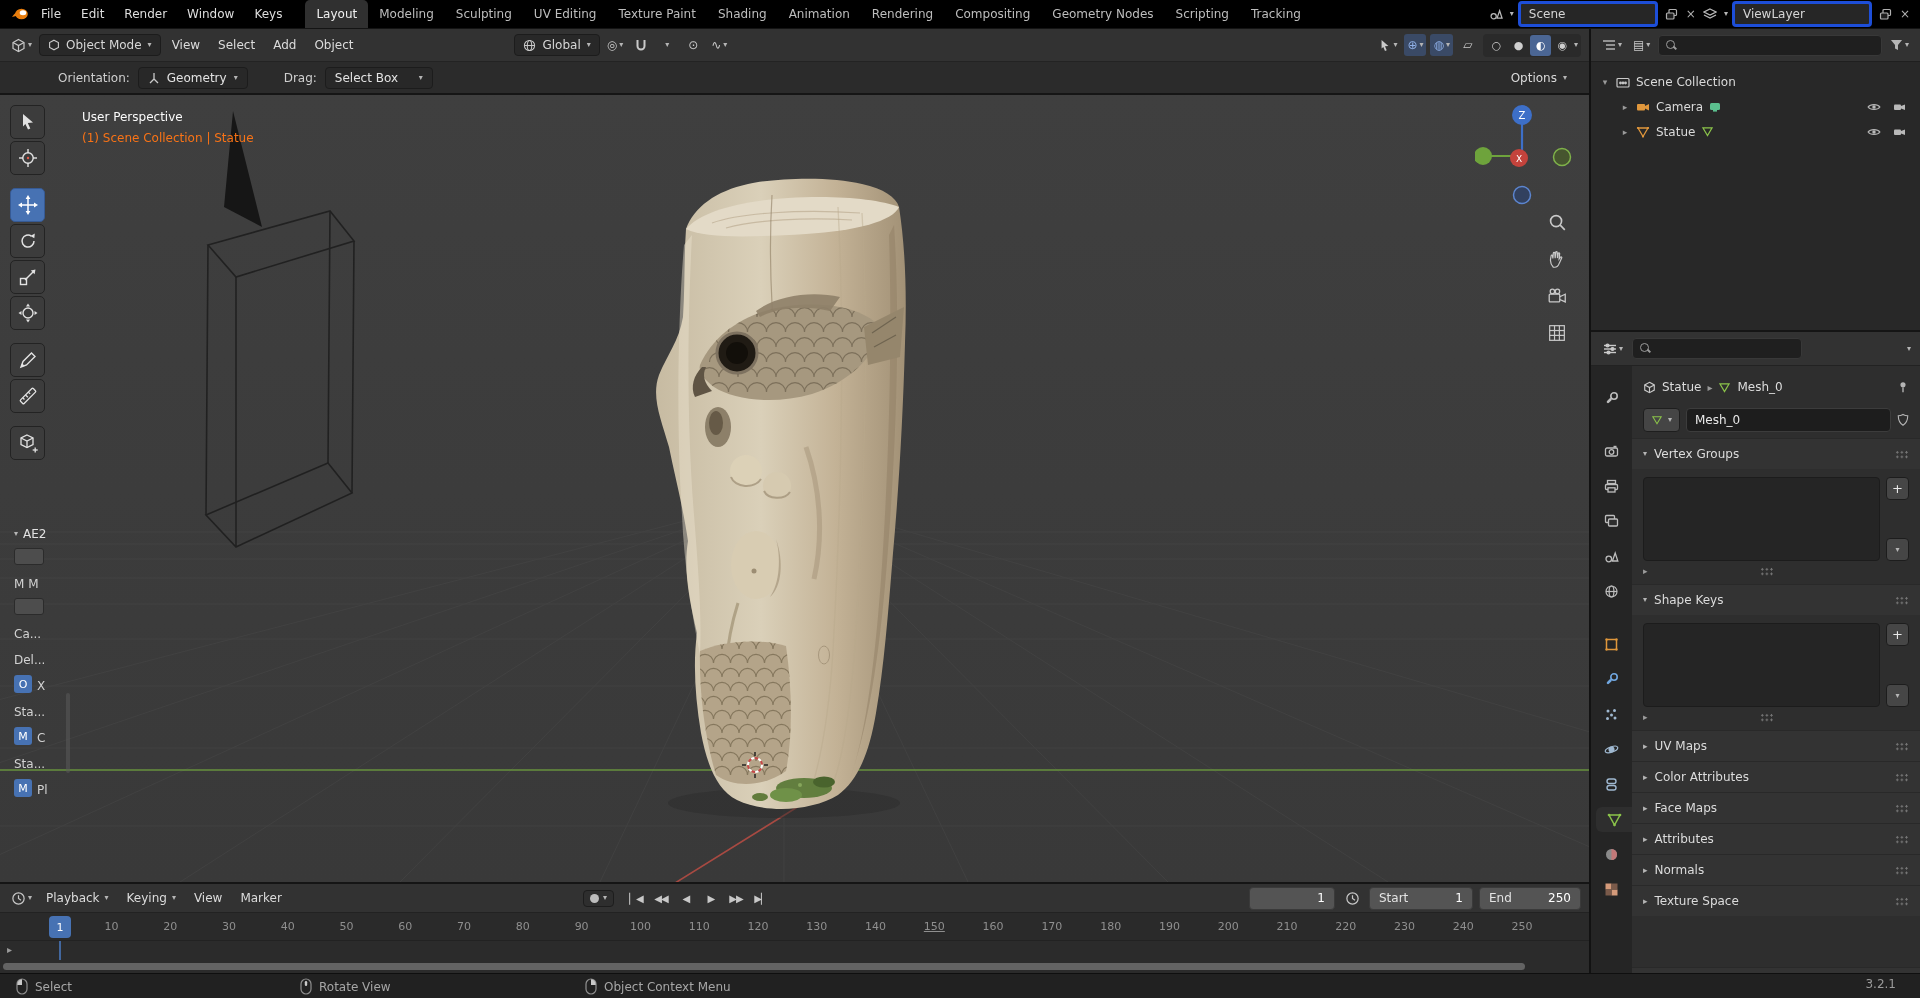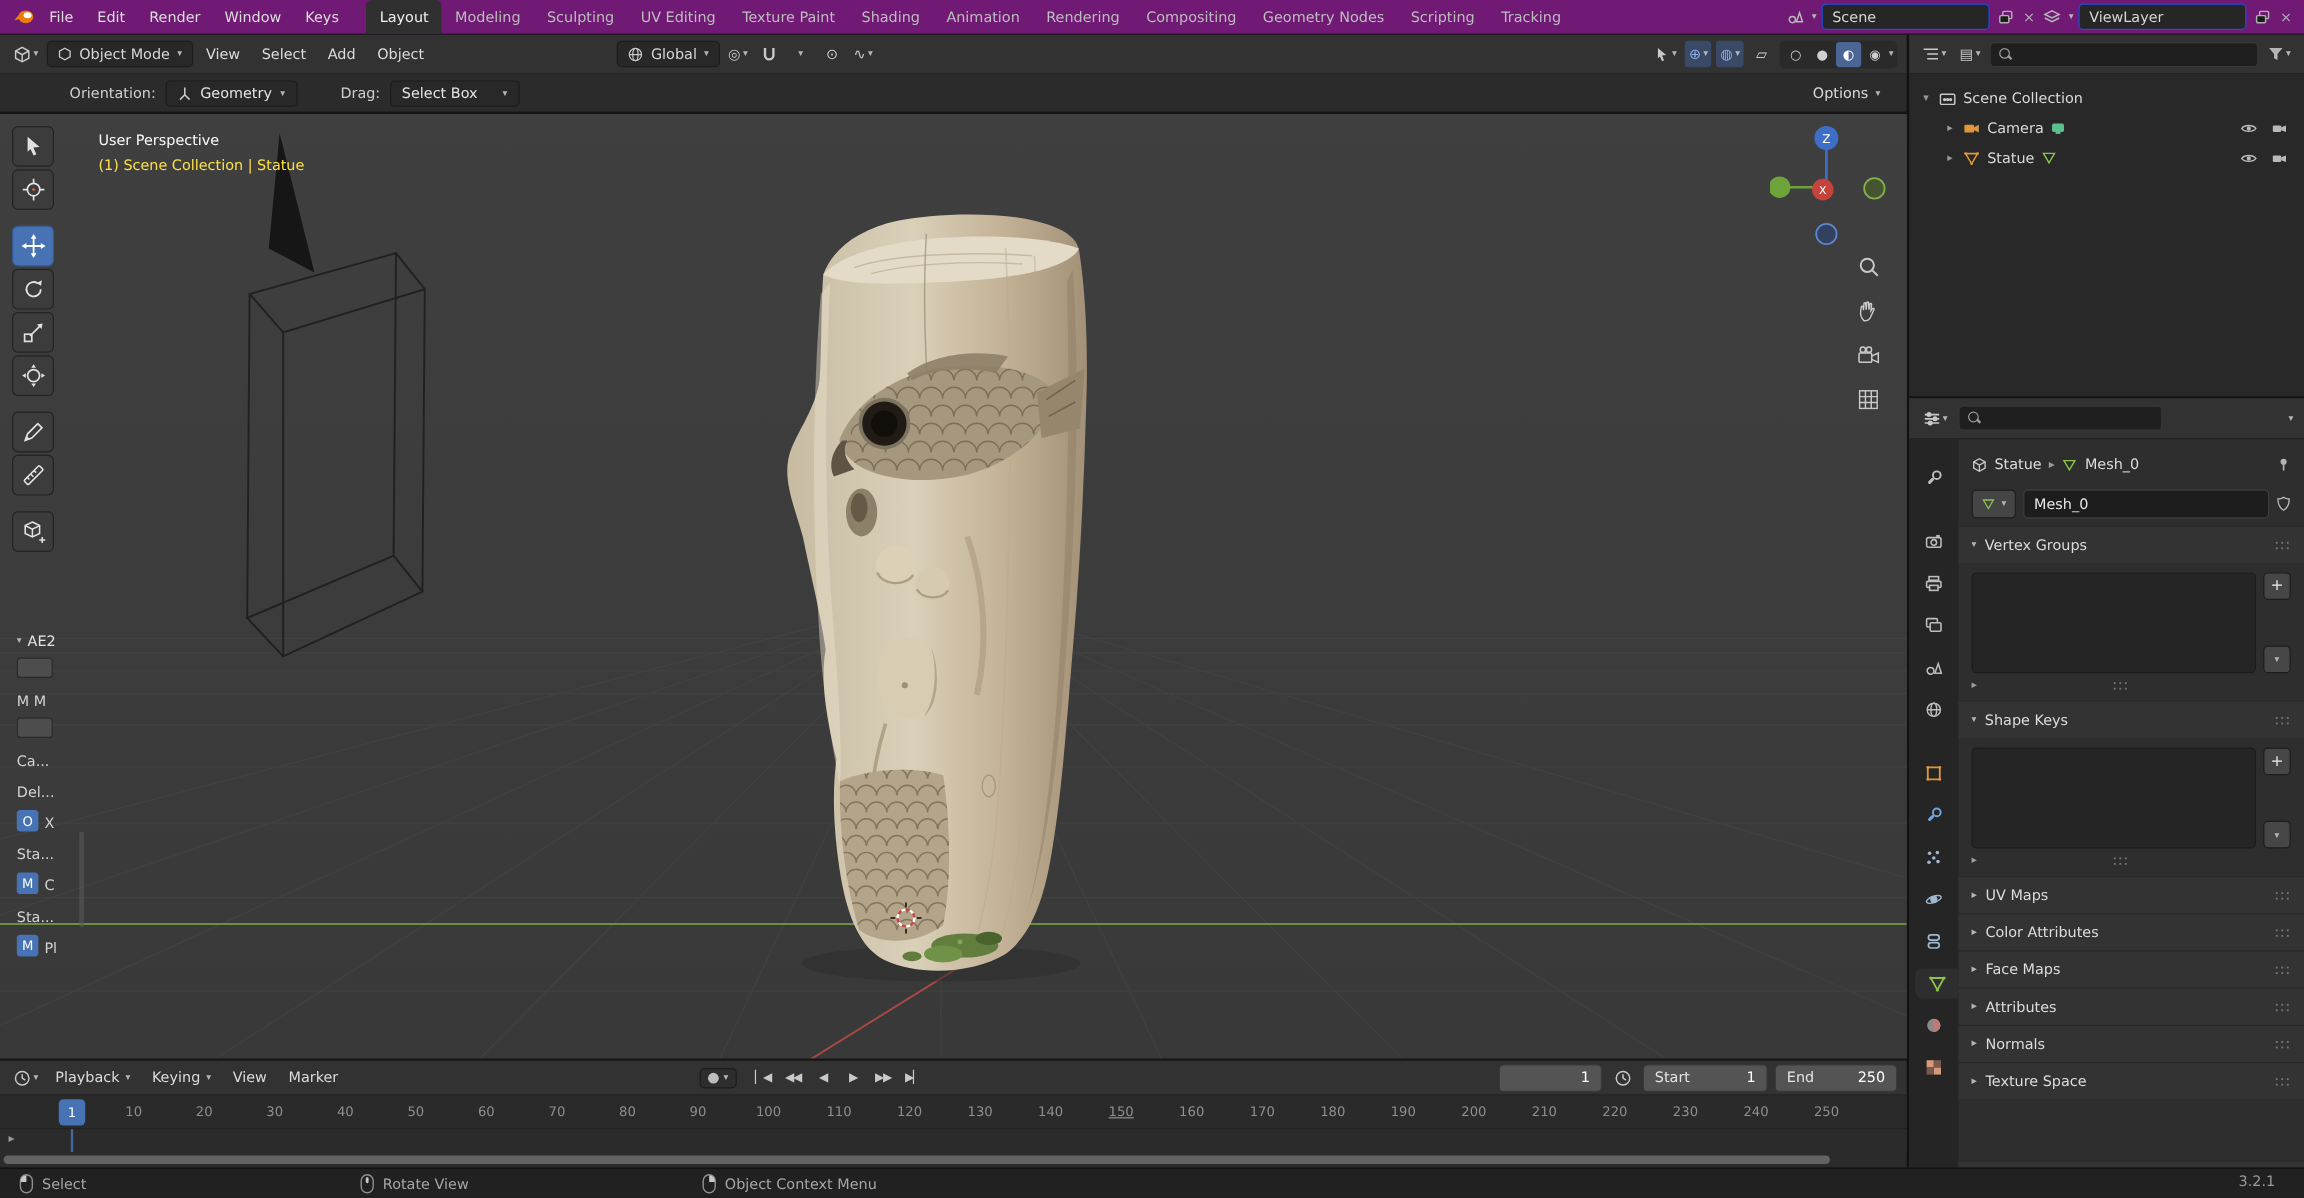--- a/index.html
+++ b/index.html
@@ -1,28 +1,28 @@
 <!DOCTYPE html>
 <html><head>
 <meta charset="utf-8">
 <style>
   *{box-sizing:border-box;margin:0;padding:0;}
   html,body{width:1920px;height:998px;overflow:hidden;background:#1d1d1d;
     font-family:"DejaVu Sans","Liberation Sans",sans-serif;font-size:12px;color:#d6d6d6;}
   .app{display:flex;flex-direction:column;width:1920px;height:998px;}
 
   
-  .topbar{height:29px;flex:0 0 29px;display:flex;align-items:center;background:#701a75;
+  .topbar{height:29px;flex:0 0 29px;display:flex;align-items:center;background:#000000;
     padding:0 10px;gap:2px;border-bottom:1px solid #141414;}
   .topbar .menu{padding:4px 9px;color:#dedede;border-radius:4px;}
   .ws-tabs{display:flex;margin-left:12px;height:100%;align-items:stretch;}
   .ws-tab{padding:7px 11px 5px;color:#bdbdbd;white-space:nowrap;}
   .ws-tab.active{background:#303030;color:#f0f0f0;border-radius:5px 5px 0 0;}
   .topbar-right{margin-left:au­to;margin-left:auto;display:flex;align-items:center;gap:4px;}
-  .tb-pill{display:flex;align-items:center;gap:5px;background:#262626;border:1px solid #1d4ed8;
+  .tb-pill{display:flex;align-items:center;gap:5px;background:#262626;border:3px solid #1d4ed8;
     border-radius:4px;padding:3px 8px;min-width:140px;}
   .tb-ico{display:flex;align-items:center;justify-content:center;width:20px;height:20px;color:#b9b9b9;}
   .caret{font-size:8px;color:#b5b5b5;line-height:1;}
   .x-glyph{color:#b0b0b0;font-size:12px;}
 
   
   .main{flex:1;display:flex;min-height:0;}
   .left-col{flex:1;display:flex;flex-direction:column;min-width:0;}
   .right-col{flex:0 0 331px;width:331px;display:flex;flex-direction:column;border-left:2px solid #121212;}
 
@@ -51,21 +51,21 @@
   .drop{display:flex;align-items:center;gap:7px;background:#282828;border:1px solid #1c1c1c;
     border-radius:4px;padding:3px 9px;min-width:108px;}
   .drop .val{flex:1;color:#e3e3e3;}
   .options-btn{margin-left:auto;display:flex;align-items:center;gap:6px;color:#dadada;padding:4px 8px;}
 
   
   .viewport{flex:1;position:relative;min-height:0;background:#3a3a3a;overflow:hidden;}
   .scene-svg{position:absolute;inset:0;width:100%;height:100%;display:block;}
   .vp-text{position:absolute;left:82px;top:12px;line-height:1.75;pointer-events:none;}
   .vp-text .l1{color:#fbfbfb;}
-  .vp-text .l2{color:#fde047;}
+  .vp-text .l2{color:#f97316;}
   .vp-toolbar{position:absolute;left:10px;top:10px;display:flex;flex-direction:column;gap:2px;}
   .tool-btn{width:35px;height:34px;background:#3c3c3c;border:1px solid #232323;border-radius:5px;
     display:flex;align-items:center;justify-content:center;}
   .tool-btn.active{background:#4772b3;border-color:#365a94;}
   .tool-gap{height:9px;}
   .ae2{position:absolute;left:14px;top:432px;display:flex;flex-direction:column;gap:7px;}
   .ae2 .hdr{display:flex;align-items:center;gap:5px;color:#e2e2e2;}
   .ae2 .swatch{width:30px;height:17px;background:#4d4d4d;border:1px solid #2b2b2b;border-radius:3px;}
   .ae2 .row{display:flex;align-items:flex-end;gap:5px;height:19px;color:#d2d2d2;}
   .ae2 .badge{width:18px;height:18px;border-radius:3px;background:#4772b3;color:#fff;

